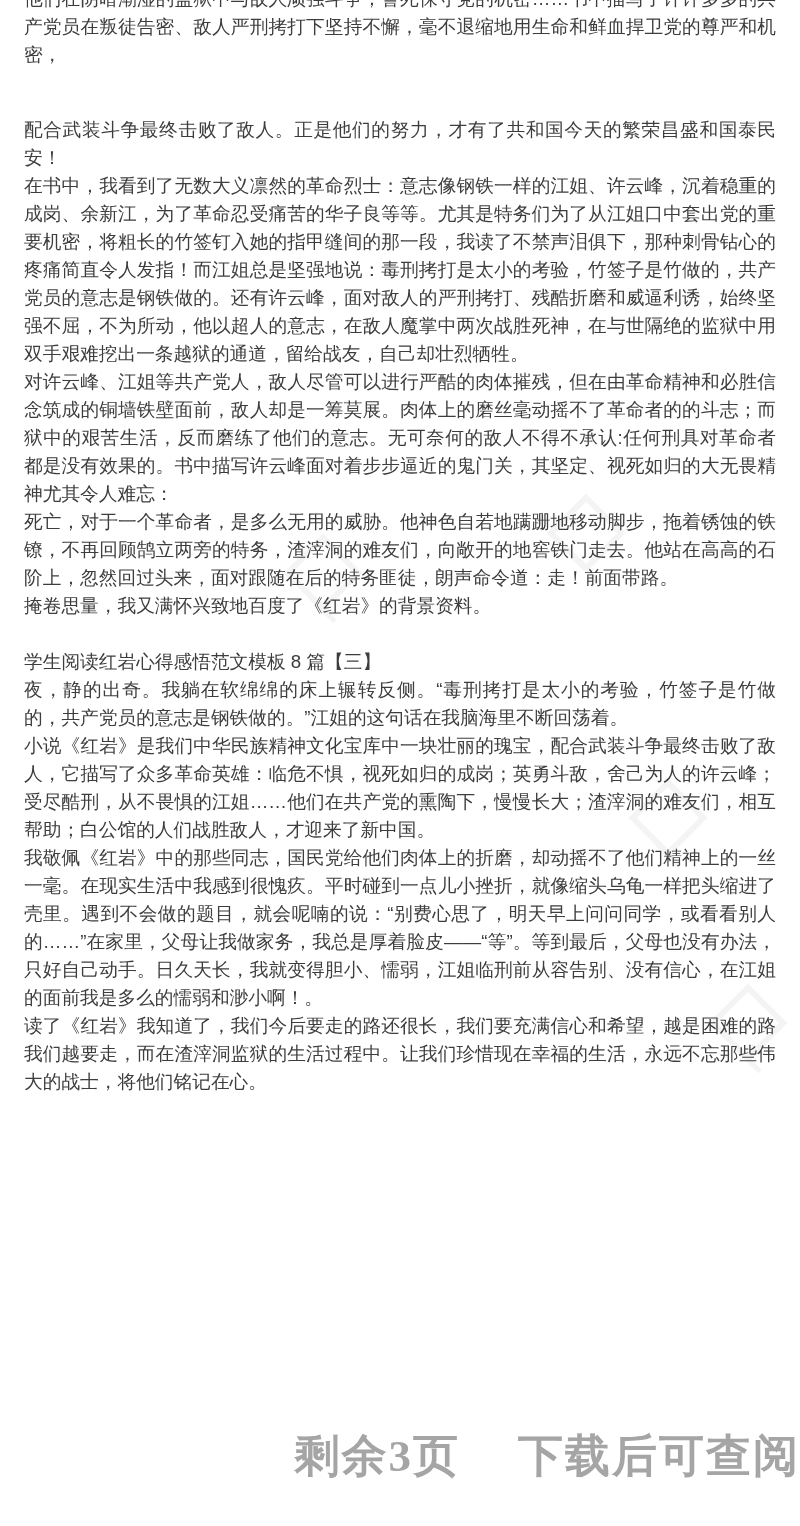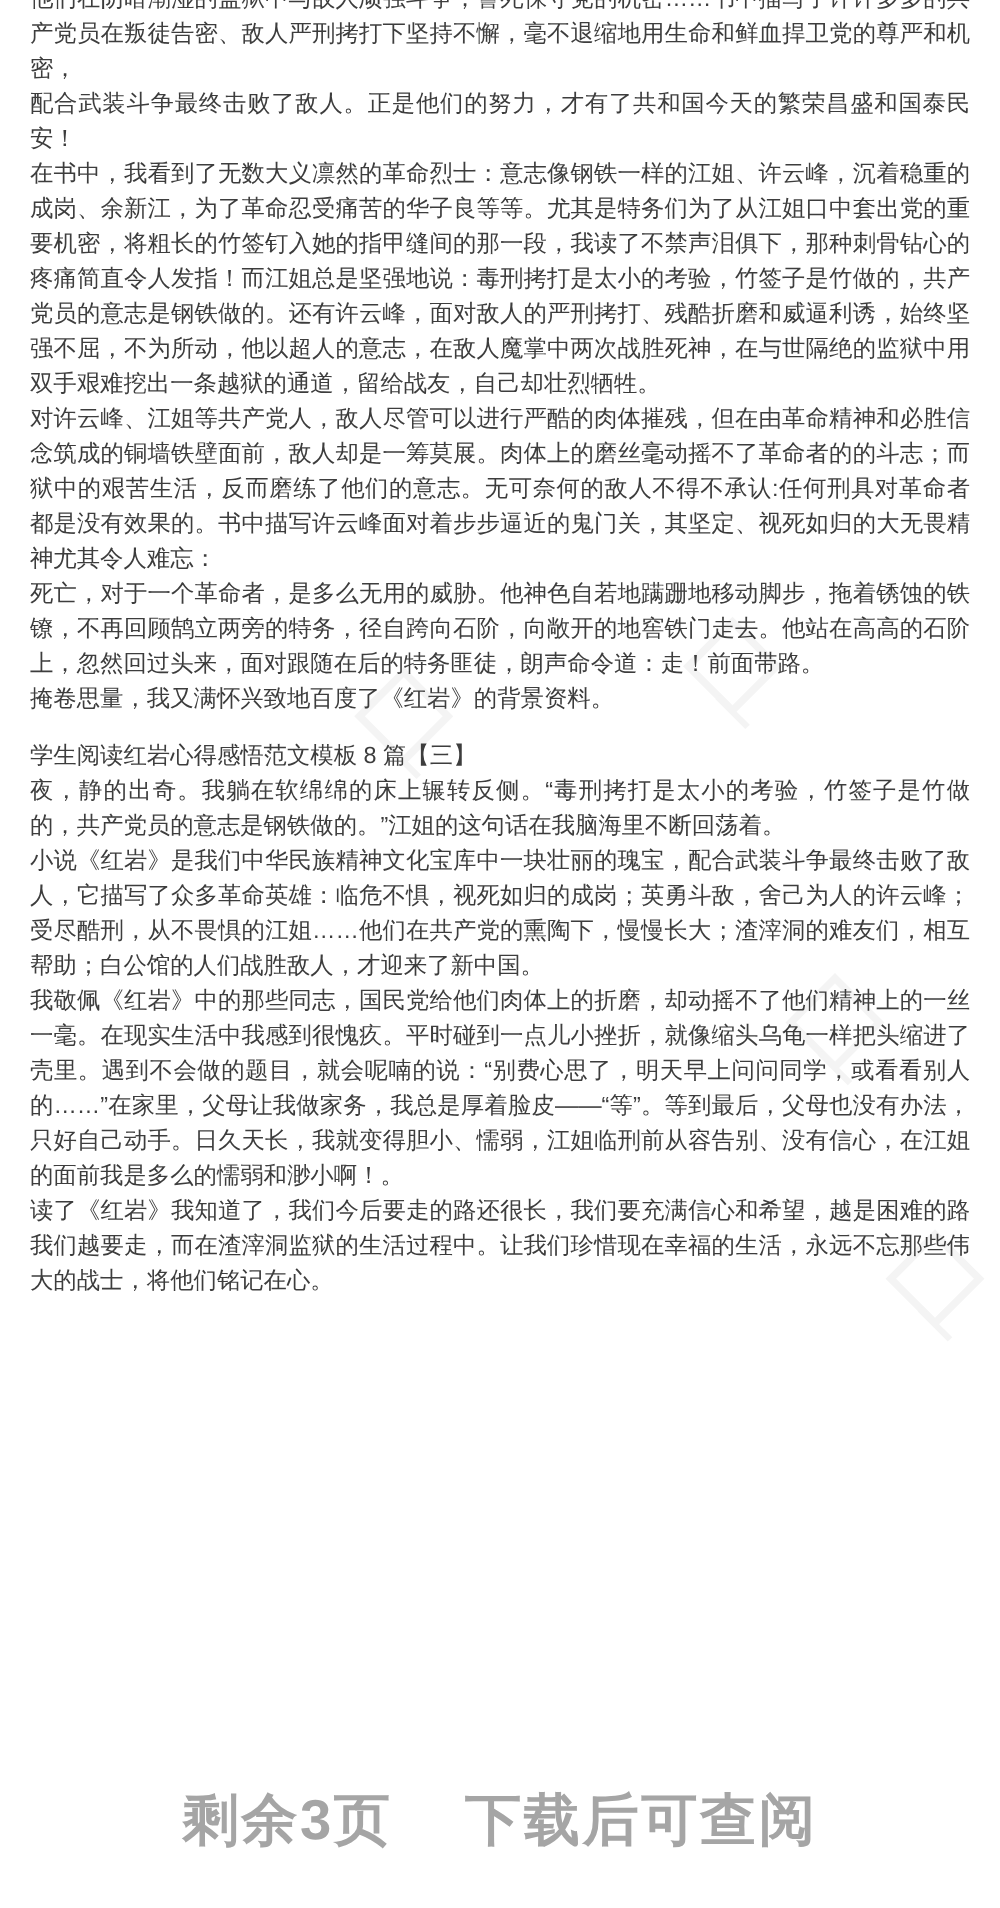--- a/index.html
+++ b/index.html
@@ -8,25 +8,25 @@
     font-family:"Liberation Sans","DejaVu Sans",sans-serif;
   }
   .page{position:relative;width:800px;height:1526px;overflow:hidden;background:#ffffff;}
   .textcol{
     position:absolute;left:24px;right:24px;top:0;
     color:#3d3d3d;font-size:18.7px;line-height:28px;
     text-align:justify;word-break:break-all;
   }
   .para{margin:0;padding:0;}
   .p-clipped{margin-top:-15px;}
-  .p-resume{}
-  .section-heading{margin-top:17px;font-weight:normal;font-size:18.7px;}
+  .p-resume{margin-top:47px;}
+  .section-heading{margin-top:28px;font-weight:normal;font-size:18.7px;}
   .footer{
-    position:absolute;left:0;right:0;top:1426px;text-align:center;
-    font-family:Liberation Sans, sans-serif;font-weight:bold;
+    position:absolute;left:0;right:0;top:1426px;text-align:right;
+    font-family:Liberation Serif, serif;font-weight:bold;
     font-size:45px;color:#a5a5a5;letter-spacing:2px;white-space:nowrap;
   }
   .footer .phrase-gap{display:inline-block;width:58px;}
   
   .wm{position:absolute;opacity:0.07;color:#6b6b6b;pointer-events:none;}
   .wm-box{
     width:44px;height:44px;border:6px solid currentColor;
     transform:rotate(45deg);
   }
   .wm-bar{width:34px;height:5px;background:currentColor;margin:6px auto 0;transform:rotate(45deg);}
@@ -53,21 +53,21 @@
       <div class="wm-bar"></div>
     </div>
 
   <div class="textcol">
 
     <p class="para p-clipped">他们在阴暗潮湿的监狱中与敌人顽强斗争，誓死保守党的机密……书中描写了许许多多的共产党员在叛徒告密、敌人严刑拷打下坚持不懈，毫不退缩地用生命和鲜血捍卫党的尊严和机密，</p>
 
     <p class="para p-resume">配合武装斗争最终击败了敌人。正是他们的努力，才有了共和国今天的繁荣昌盛和国泰民安！</p>
     <p class="para">在书中，我看到了无数大义凛然的革命烈士：意志像钢铁一样的江姐、许云峰，沉着稳重的成岗、余新江，为了革命忍受痛苦的华子良等等。尤其是特务们为了从江姐口中套出党的重要机密，将粗长的竹签钉入她的指甲缝间的那一段，我读了不禁声泪俱下，那种刺骨钻心的疼痛简直令人发指！而江姐总是坚强地说：毒刑拷打是太小的考验，竹签子是竹做的，共产党员的意志是钢铁做的。还有许云峰，面对敌人的严刑拷打、残酷折磨和威逼利诱，始终坚强不屈，不为所动，他以超人的意志，在敌人魔掌中两次战胜死神，在与世隔绝的监狱中用双手艰难挖出一条越狱的通道，留给战友，自己却壮烈牺牲。</p>
     <p class="para">对许云峰、江姐等共产党人，敌人尽管可以进行严酷的肉体摧残，但在由革命精神和必胜信念筑成的铜墙铁壁面前，敌人却是一筹莫展。肉体上的磨丝毫动摇不了革命者的的斗志；而狱中的艰苦生活，反而磨练了他们的意志。无可奈何的敌人不得不承认:任何刑具对革命者都是没有效果的。书中描写许云峰面对着步步逼近的鬼门关，其坚定、视死如归的大无畏精神尤其令人难忘：</p>
-    <p class="para">死亡，对于一个革命者，是多么无用的威胁。他神色自若地蹒跚地移动脚步，拖着锈蚀的铁镣，不再回顾鹄立两旁的特务，径自跨向石阶，向敞开的地窖铁门走去。他站在高高的石阶上，忽然回过头来，面对跟随在后的特务匪徒，朗声命令道：走！前面带路。</p>
+    <p class="para">死亡，对于一个革命者，是多么无用的威胁。他神色自若地蹒跚地移动脚步，拖着锈蚀的铁镣，不再回顾鹄立两旁的特务，渣滓洞的难友们，向敞开的地窖铁门走去。他站在高高的石阶上，忽然回过头来，面对跟随在后的特务匪徒，朗声命令道：走！前面带路。</p>
     <p class="para">掩卷思量，我又满怀兴致地百度了《红岩》的背景资料。</p>
 
     <p class="para section-heading">学生阅读红岩心得感悟范文模板 8 篇【三】</p>
 
     <p class="para">夜，静的出奇。我躺在软绵绵的床上辗转反侧。“毒刑拷打是太小的考验，竹签子是竹做的，共产党员的意志是钢铁做的。”江姐的这句话在我脑海里不断回荡着。</p>
     <p class="para">小说《红岩》是我们中华民族精神文化宝库中一块壮丽的瑰宝，配合武装斗争最终击败了敌人，它描写了众多革命英雄：临危不惧，视死如归的成岗；英勇斗敌，舍己为人的许云峰；受尽酷刑，从不畏惧的江姐……他们在共产党的熏陶下，慢慢长大；渣滓洞的难友们，相互帮助；白公馆的人们战胜敌人，才迎来了新中国。</p>
     <p class="para">我敬佩《红岩》中的那些同志，国民党给他们肉体上的折磨，却动摇不了他们精神上的一丝一毫。在现实生活中我感到很愧疚。平时碰到一点儿小挫折，就像缩头乌龟一样把头缩进了壳里。遇到不会做的题目，就会呢喃的说：“别费心思了，明天早上问问同学，或看看别人的……”在家里，父母让我做家务，我总是厚着脸皮——“等”。等到最后，父母也没有办法，只好自己动手。日久天长，我就变得胆小、懦弱，江姐临刑前从容告别、没有信心，在江姐的面前我是多么的懦弱和渺小啊！。</p>
     <p class="para">读了《红岩》我知道了，我们今后要走的路还很长，我们要充满信心和希望，越是困难的路我们越要走，而在渣滓洞监狱的生活过程中。让我们珍惜现在幸福的生活，永远不忘那些伟大的战士，将他们铭记在心。</p>
 
   </div>

